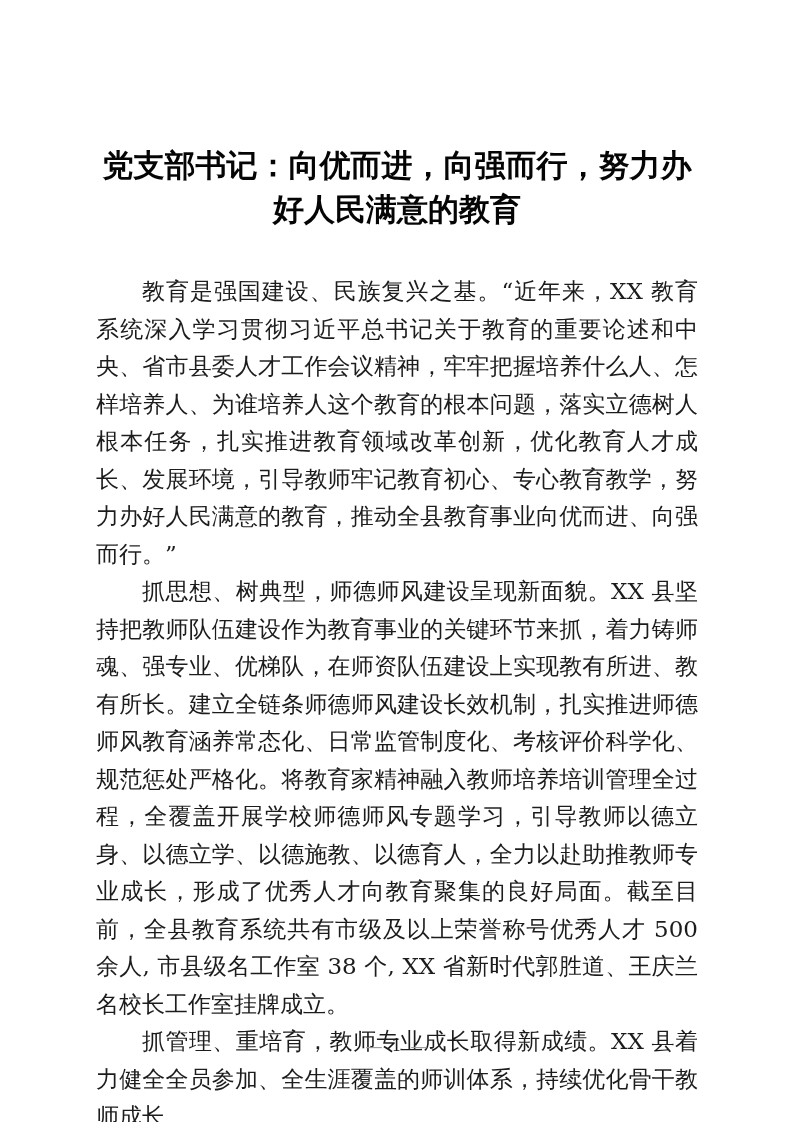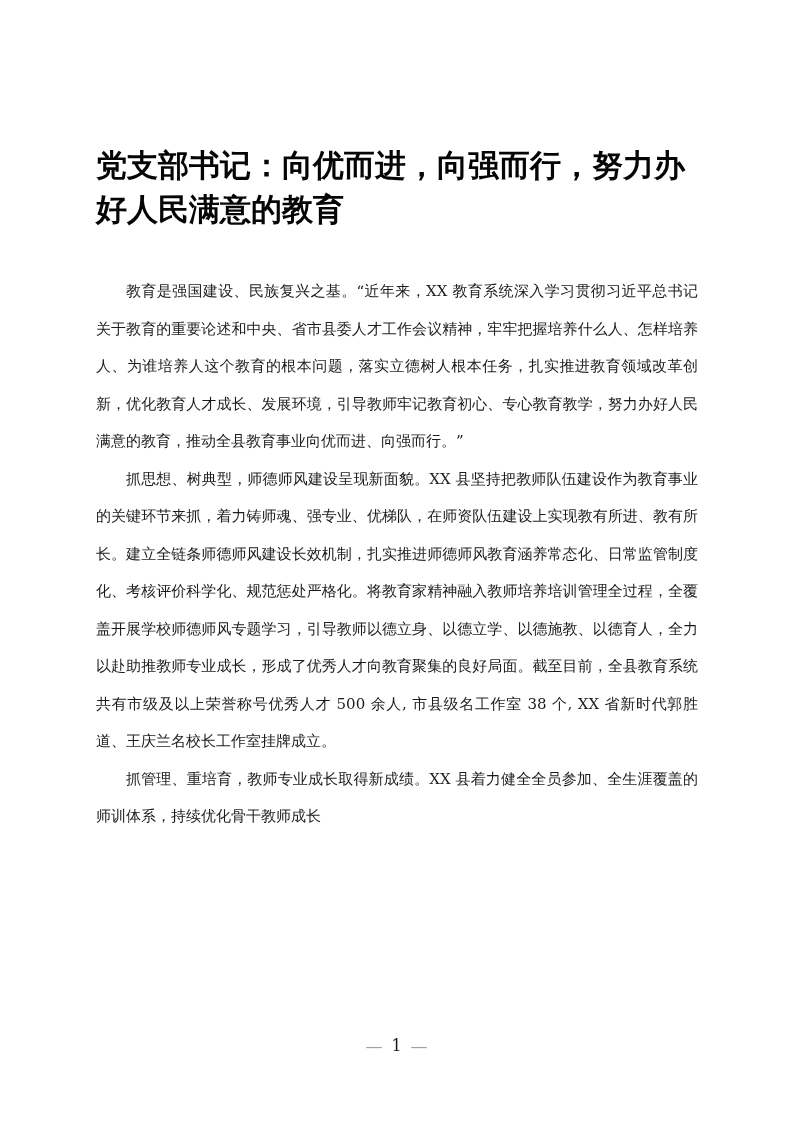--- a/index.html
+++ b/index.html
@@ -15,30 +15,31 @@
     overflow: hidden;
     color: #121212;
     font-family: "DejaVu Serif", serif;
   }
   .doc-title {
     width: 602px;
     margin: 143px 95px 0 96px;
     font-size: 31px;
     line-height: 44px;
     font-weight: 700;
+    text-align: center;
     color: #050505;
     word-break: break-all;
   }
   .doc-body {
     width: 602px;
     margin: 42px 95px 0 96px;
   }
   .doc-body p {
     margin: 0;
-    font-size: 15px;
+    font-size: 23px;
     line-height: 37.5px;
     text-align: justify;
     text-indent: 2em;
     word-break: break-all;
     color: #1c1c1c;
   }
   .page-footer {
     position: absolute;
     top: 1034px;
     left: 0;

